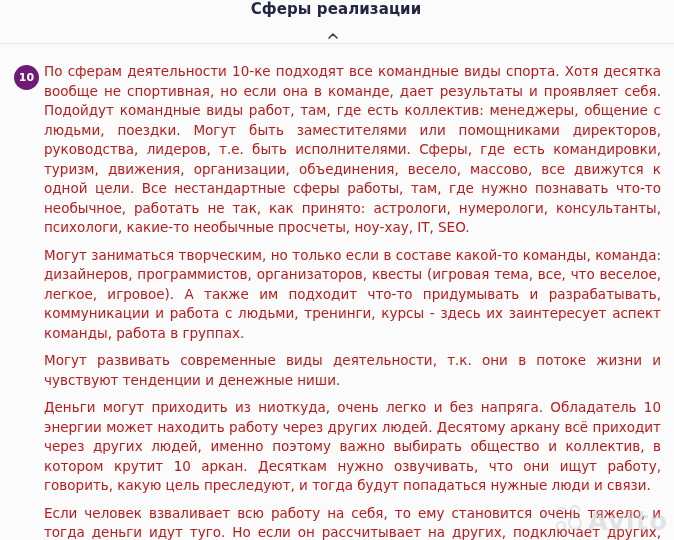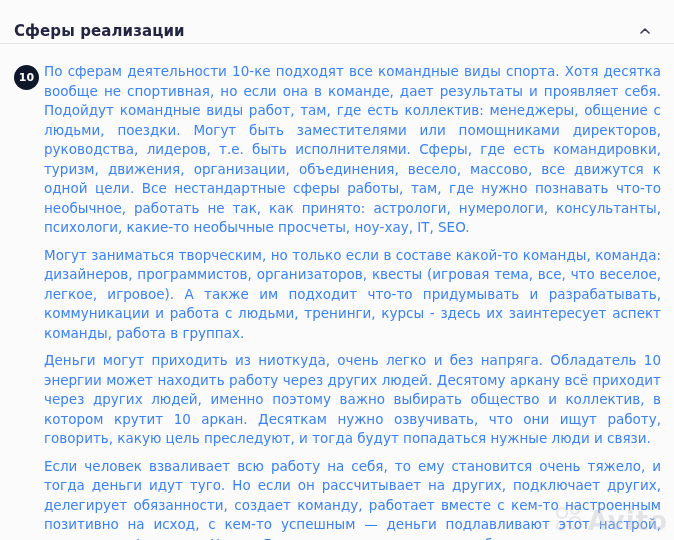--- a/index.html
+++ b/index.html
@@ -8,23 +8,24 @@
     font-family: "DejaVu Sans", "Liberation Sans", sans-serif;
     background: #fbfbfc;
     overflow: hidden;
   }
   .page { position: relative; width: 674px; height: 540px; }
 
   
   .section-header {
     display: flex; align-items: center; justify-content: space-between;
     height: 44px;
-    padding: 18px 16px 0 14px;
+    padding: 0 16px 0 14px;
     border-bottom: 1px solid #e7e7ea;
     cursor: pointer;
+    flex-direction: column;
   }
   .section-title {
     font-size: 15px;
     font-weight: 700;
     color: #232642;
     letter-spacing: .1px;
   }
   .chevron {
     width: 14px; height: 14px;
     display: flex; align-items: center; justify-content: center;
@@ -34,30 +35,30 @@
   
   .content {
     position: relative;
     padding: 18px 13px 0 44px;
   }
   .num-badge {
     position: absolute;
     left: 14px; top: 21px;
     width: 25px; height: 25px;
     border-radius: 50%;
-    background: #0f172a;
+    background: #701a75;
     color: #ffffff;
     font-size: 11px;
     font-weight: 700;
     display: flex; align-items: center; justify-content: center;
   }
   .content p {
     font-size: 13.5px;
     line-height: 19.5px;
-    color: #3b82f6;
+    color: #b91c1c;
     text-align: justify;
     margin-bottom: 8px;
   }
 
   
   .watermark {
     position: absolute;
     right: 6px; bottom: 0;
     display: flex; align-items: center;
     pointer-events: none;
@@ -84,20 +85,21 @@
         <polyline points="3,9 7,5 11,9" stroke="#3a3c50" stroke-width="1.6" stroke-linecap="round" stroke-linejoin="round"></polyline>
       </svg>
     </div>
   </div>
 
   <div class="content">
     <div class="num-badge">10</div>
 
     <p>По сферам деятельности 10-ке подходят все командные виды спорта. Хотя десятка вообще не спортивная, но если она в команде, дает результаты и проявляет себя. Подойдут командные виды работ, там, где есть коллектив: менеджеры, общение с людьми, поездки. Могут быть заместителями или помощниками директоров, руководства, лидеров, т.е. быть исполнителями. Сферы, где есть командировки, туризм, движения, организации, объединения, весело, массово, все движутся к одной цели. Все нестандартные сферы работы, там, где нужно познавать что-то необычное, работать не так, как принято: астрологи, нумерологи, консультанты, психологи, какие-то необычные просчеты, ноу-хау, IT, SEO.</p>
     <p>Могут заниматься творческим, но только если в составе какой-то команды, команда: дизайнеров, программистов, организаторов, квесты (игровая тема, все, что веселое, легкое, игровое). А также им подходит что-то придумывать и разрабатывать, коммуникации и работа с людьми, тренинги, курсы - здесь их заинтересует аспект команды, работа в группах.</p>
+    <p>Могут развивать современные виды деятельности, т.к. они в потоке жизни и чувствуют тенденции и денежные ниши.</p>
     <p>Деньги могут приходить из ниоткуда, очень легко и без напряга. Обладатель 10 энергии может находить работу через других людей. Десятому аркану всё приходит через других людей, именно поэтому важно выбирать общество и коллектив, в котором крутит 10 аркан. Десяткам нужно озвучивать, что они ищут работу, говорить, какую цель преследуют, и тогда будут попадаться нужные люди и связи.</p>
     <p>Если человек взваливает всю работу на себя, то ему становится очень тяжело, и тогда деньги идут туго. Но если он рассчитывает на других, подключает других, делегирует обязанности, создает команду, работает вместе с кем-то настроенным позитивно на исход, с кем-то успешным — деньги подлавливают этот настрой, включается Фортуна и Удача. Деньги приходят хорошо и свободно.</p>
   </div>
 
   <div class="watermark">
     <span class="watermark-logo">
       <svg width="34" height="34" viewBox="0 0 34 34">
         <circle cx="10" cy="11" r="5" fill="none" stroke="rgba(150,152,160,0.40)" stroke-width="2"></circle>
         <circle cx="23" cy="8" r="4" fill="none" stroke="rgba(150,152,160,0.40)" stroke-width="2"></circle>
         <circle cx="9" cy="24" r="4" fill="none" stroke="rgba(150,152,160,0.40)" stroke-width="2"></circle>

